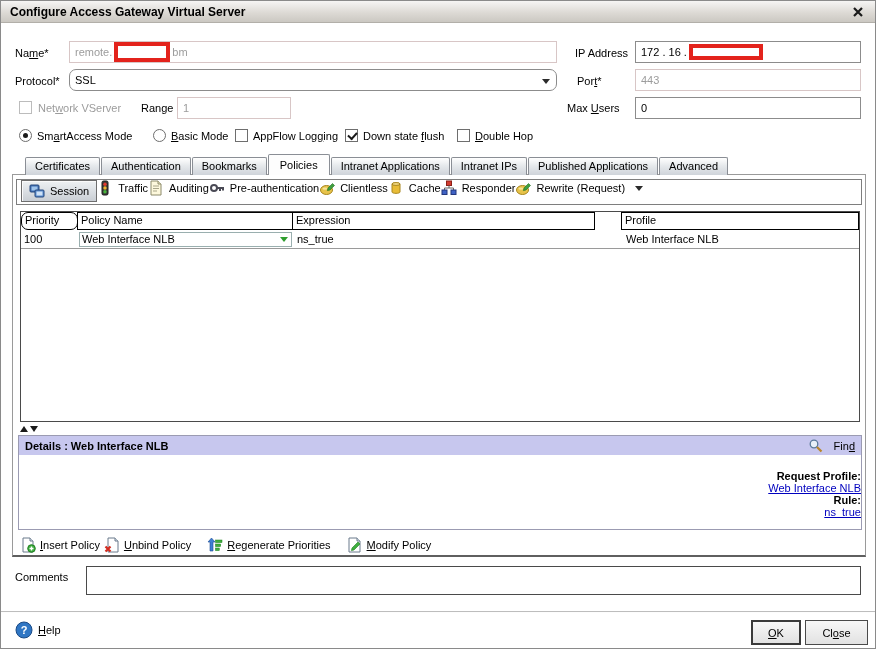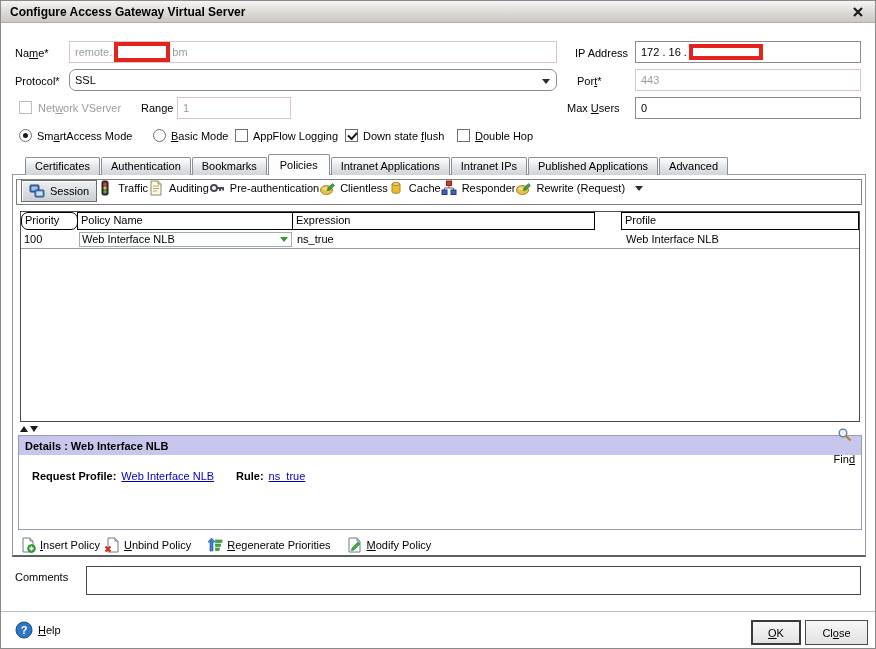--- a/index.html
+++ b/index.html
@@ -62,22 +62,22 @@
   .cellbox { margin:1px 2px 1px 1px; border:1px solid #9aafaf; height:15px; display:flex; align-items:center;
     padding-left:2px; position:relative; width:calc(100% - 3px); }
   .green-tri { position:absolute; right:3px; top:4px; width:0; height:0; border:4px solid transparent; border-top:5px solid #2f9e2f; }
 
   .splitter { position:absolute; left:7px; top:249px; height:9px; display:flex; gap:2px; align-items:center; }
   .tri-up { width:0; height:0; border-left:4px solid transparent; border-right:4px solid transparent; border-bottom:6px solid #1a1a1a; }
   .tri-down { width:0; height:0; border-left:4px solid transparent; border-right:4px solid transparent; border-top:6px solid #1a1a1a; }
 
   .details { position:absolute; left:5px; top:260px; width:844px; height:95px; border:1px solid #9b9bb2; background:#fff; }
   .d-header { height:19px; background:#c7c7ee; display:flex; align-items:center; padding:0 6px; font-weight:bold; }
-  .d-find { margin-left:auto; font-weight:normal; display:flex; align-items:center; gap:11px;flex-direction:column; }
-  .d-body { padding:15px 0 0 13px; display:flex; align-items:flex-start; }
+  .d-find { margin-left:auto; font-weight:normal; display:flex; align-items:center; gap:11px; }
+  .d-body { padding:15px 0 0 13px; display:flex; align-items:flex-end;flex-direction:column; }
   .b { font-weight:bold; }
   a.lnk { color:#0000bf; text-decoration:underline; margin-left:5px; cursor:pointer; }
   .gap20 { width:22px; }
 
   .actions { position:absolute; left:7px; top:360px; height:20px; display:flex; gap:4px; align-items:center; }
   .act { display:flex; align-items:center; gap:4px; white-space:nowrap; }
 
   .groove { position:absolute; left:0; top:610px; width:876px; height:2px; border-top:1px solid #bdbdbd; border-bottom:1px solid #fdfdfd; }
 
   .btn { position:absolute; background:linear-gradient(#f7f7f7,#e2e2e2); border:1px solid #4a4a4a;

